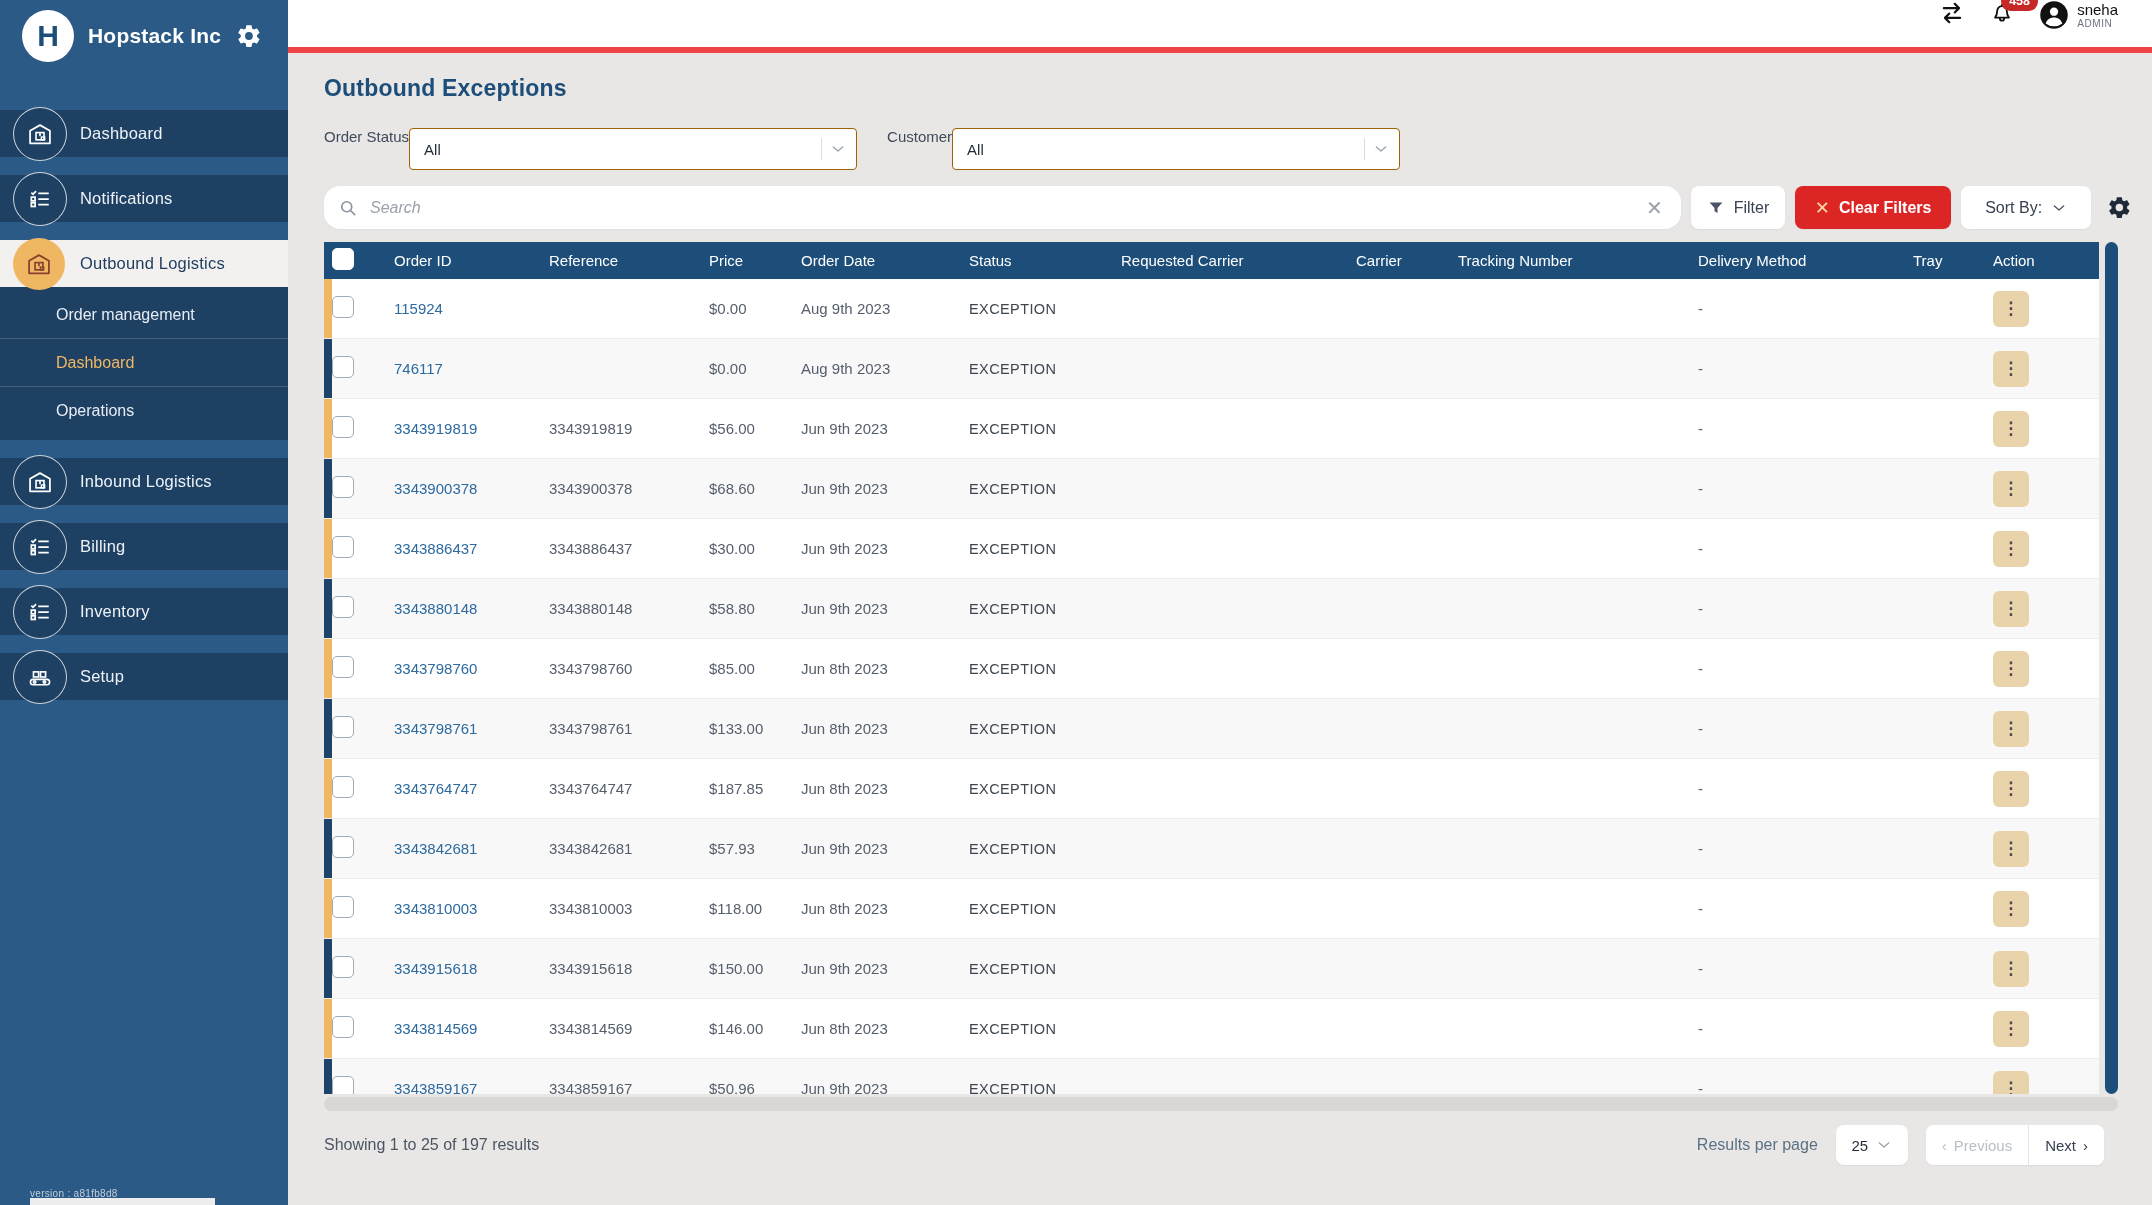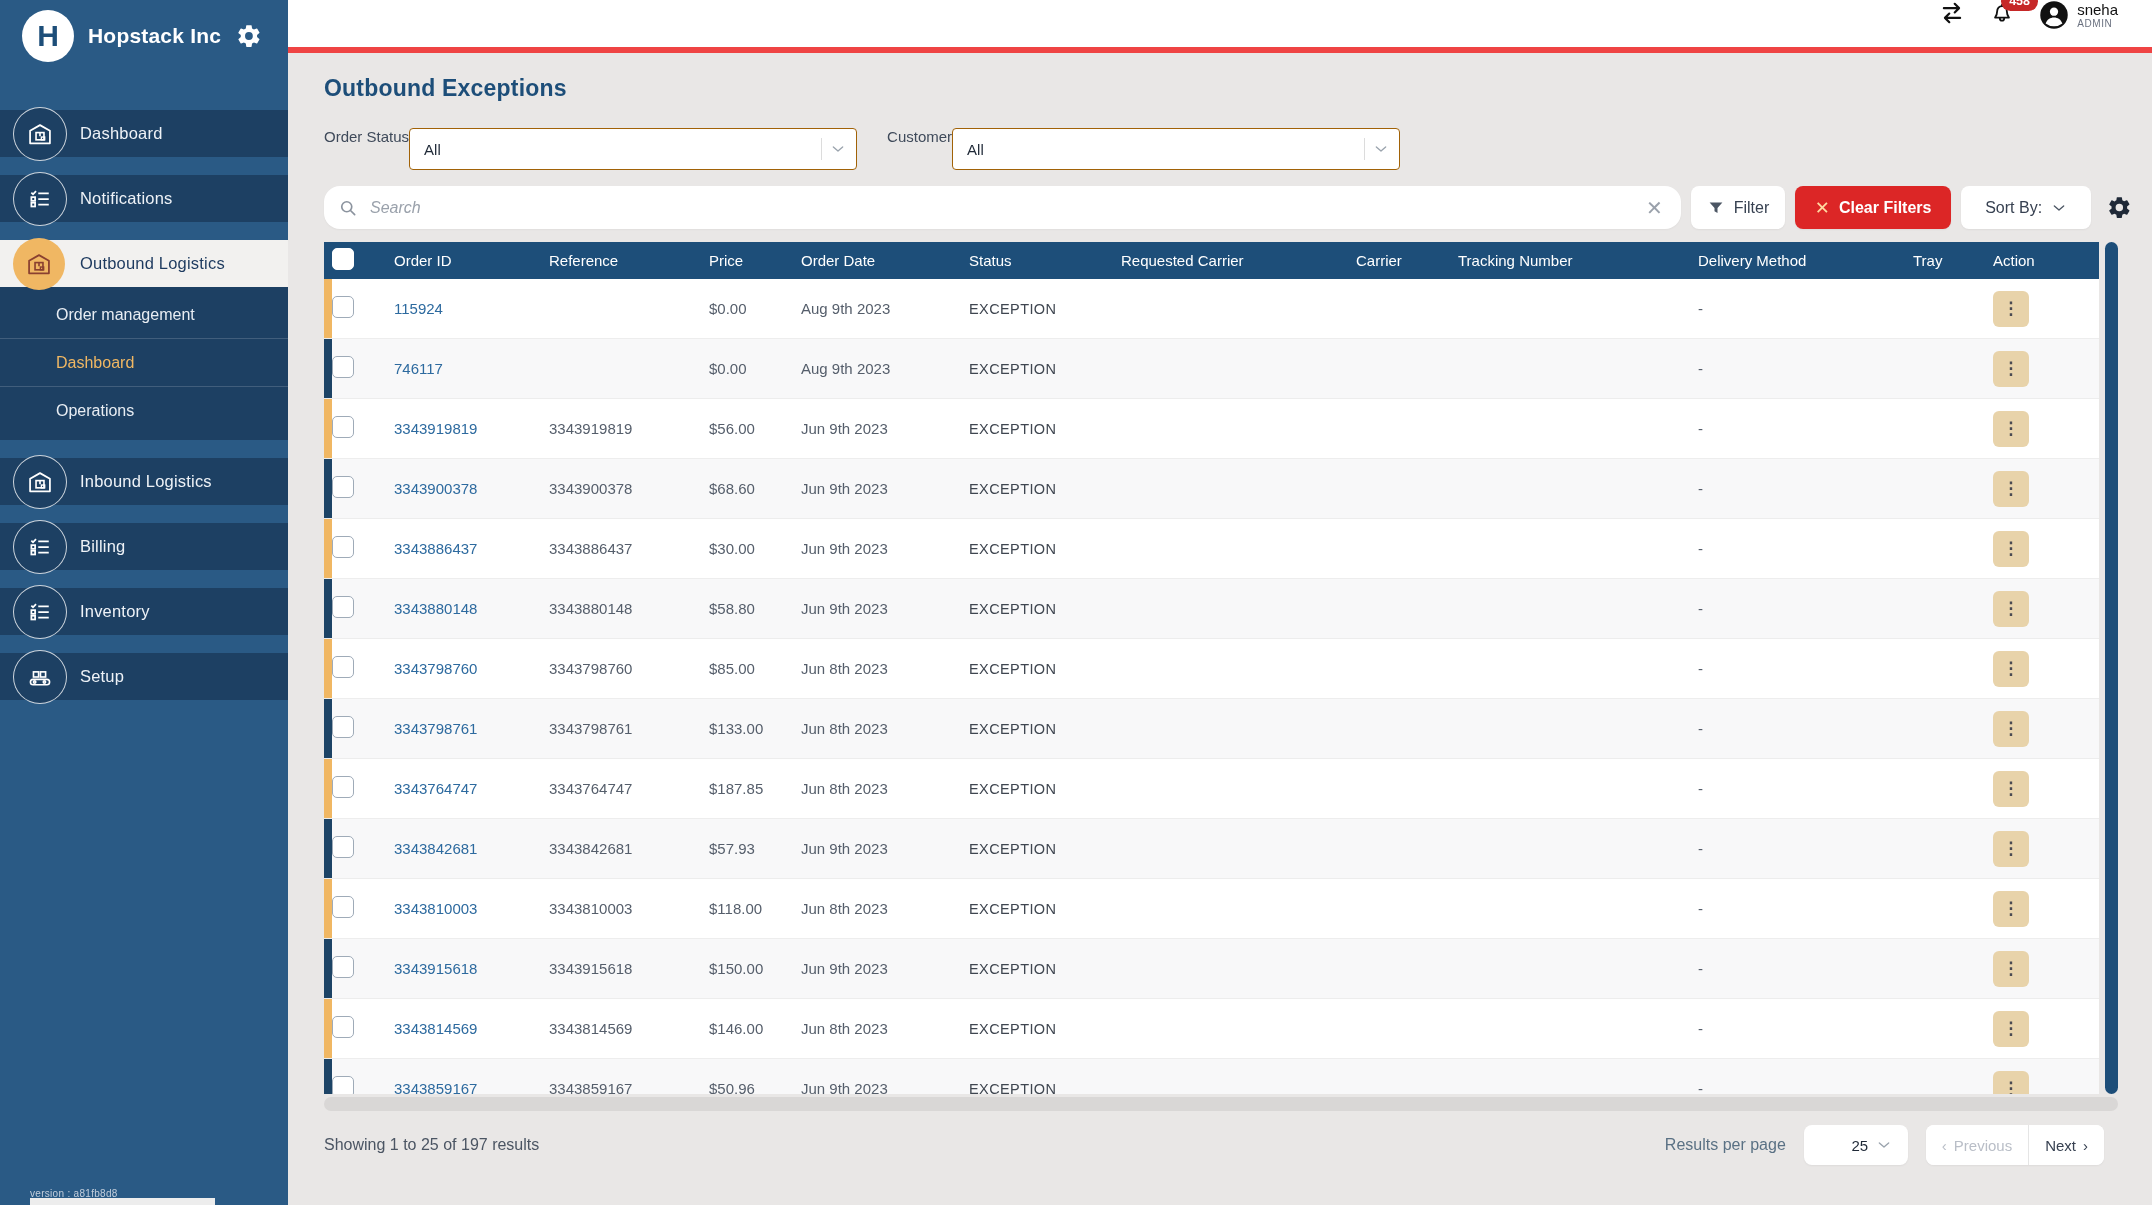--- a/index.html
+++ b/index.html
@@ -85,21 +85,21 @@
   .kebab .dots{color:#4a4a52;font-size:17px;font-weight:bold;line-height:1;}
   .vscroll{width:13px;height:852px;margin-left:6px;background:#f3f3f3;border-radius:7px;position:relative;}
   .vthumb{position:absolute;top:0;left:0;width:13px;height:100%;background:#1d4e79;border-radius:7px;cursor:grab;}
   .hscroll{width:1794px;height:14px;background:#d9d7d6;border-radius:7px;margin-top:3px;cursor:grab;}
 
   
   .footer{display:flex;align-items:center;justify-content:space-between;margin-top:14px;padding-right:28px;}
   .showing{font-size:16px;color:#4b5563;}
   .foot-right{display:flex;align-items:center;gap:18px;}
   .rpp-label{font-size:16px;color:#5a7184;}
-  .rpp-select{width:72px;height:40px;background:#fff;border-radius:8px;display:flex;align-items:center;justify-content:center;gap:8px;font-size:15px;color:#1f2937;cursor:pointer;box-shadow:0 1px 2px rgba(0,0,0,.05);padding-left:32px;}
+  .rpp-select{width:72px;height:40px;background:#fff;border-radius:8px;display:flex;align-items:center;justify-content:center;gap:8px;font-size:15px;color:#1f2937;cursor:pointer;box-shadow:0 1px 2px rgba(0,0,0,.05);}
   .pager{display:flex;background:#fff;border-radius:8px;overflow:hidden;box-shadow:0 1px 2px rgba(0,0,0,.05);}
   .pg-btn{height:40px;padding:0 16px;display:flex;align-items:center;gap:7px;font-size:15px;background:#fff;border:none;cursor:pointer;font-family:inherit;}
   .pg-prev{color:#b9bec7;border-right:1px solid #e5e5e5;cursor:default;}
   .pg-next{color:#374151;}
   svg{display:block;}
 </style>
 </head>
 <body>
 
 <svg width="0" height="0" style="position:absolute">

